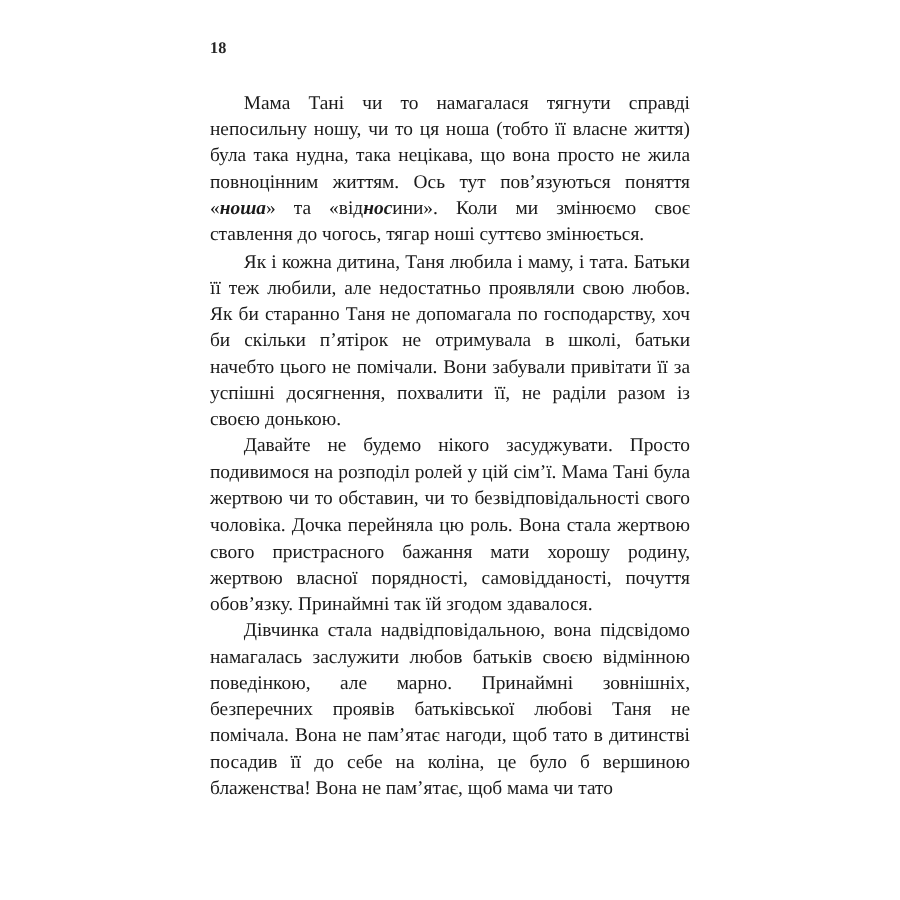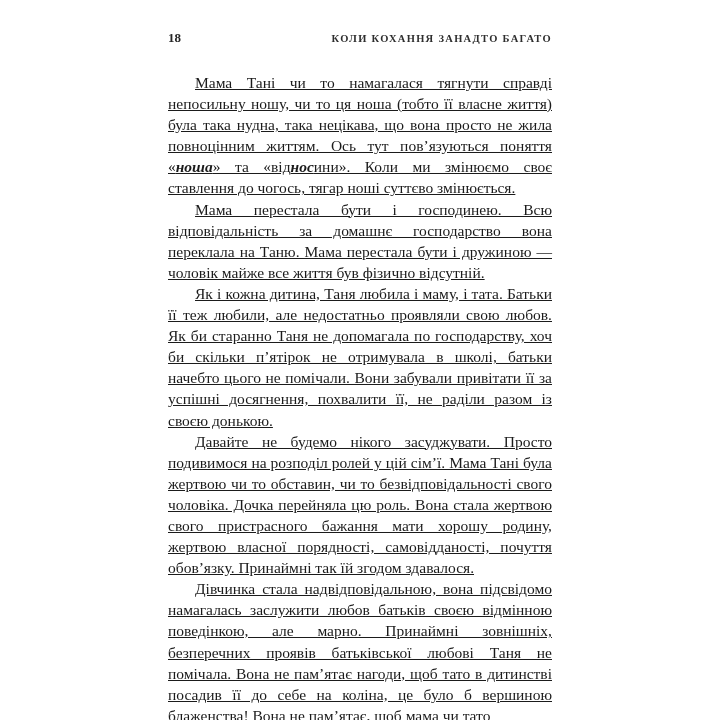--- a/index.html
+++ b/index.html
@@ -45,35 +45,32 @@
     margin: 0 auto;
     font-size: 15.5px;
     line-height: 21.1px;
     text-align: justify;
     color: #1b1b1b;
   }
   .page-body p {
     margin: 0;
     padding: 0;
     text-indent: 27px;
-    text-decoration: underline;
   }
   .bold-italic {
     font-weight: bold;
     font-style: italic;
   }
 </style>
 </head>
 <body>
 
 <div class="page">
   <div class="page-header">
     <span class="page-number">18</span>
-    <span class="running-title">КОЛИ КОХАННЯ ЗАНАДТО БАГАТО</span>
   </div>
   <div class="page-body" id="page-body">
       <p><span>Мама Тані чи то намагалася тягнути справді непосильну ношу, чи то ця ноша (тобто її власне життя) була така нудна, така нецікава, що вона просто не жила повноцінним життям. Ось тут пов’язуються поняття «</span><span class="bold-italic">ноша</span><span>» та «від</span><span class="bold-italic">нос</span><span>ини». Коли ми змінюємо своє ставлення до чогось, тягар ноші суттєво змінюється.</span></p>
-      <p><span>Мама перестала бути і господинею. Всю відповідальність за домашнє господарство вона переклала на Таню. Мама перестала бути і дружиною — чоловік майже все життя був фізично відсутній.</span></p>
       <p><span>Як і кожна дитина, Таня любила і маму, і тата. Батьки її теж любили, але недостатньо проявляли свою любов. Як би старанно Таня не допомагала по господарству, хоч би скільки п’ятірок не отримувала в школі, батьки начебто цього не помічали. Вони забували привітати її за успішні досягнення, похвалити її, не раділи разом із своєю донькою.</span></p>
       <p><span>Давайте не будемо нікого засуджувати. Просто подивимося на розподіл ролей у цій сім’ї. Мама Тані була жертвою чи то обставин, чи то безвідповідальності свого чоловіка. Дочка перейняла цю роль. Вона стала жертвою свого пристрасного бажання мати хорошу родину, жертвою власної порядності, самовідданості, почуття обов’язку. Принаймні так їй згодом здавалося.</span></p>
       <p><span>Дівчинка стала надвідповідальною, вона підсвідомо намагалась заслужити любов батьків своєю відмінною поведінкою, але марно. Принаймні зовнішніх, безперечних проявів батьківської любові Таня не помічала. Вона не пам’ятає нагоди, щоб тато в дитинстві посадив її до себе на коліна, це було б вершиною блаженства! Вона не пам’ятає, щоб мама чи тато</span></p>
     </div>
 </div>
 
 </body></html>

